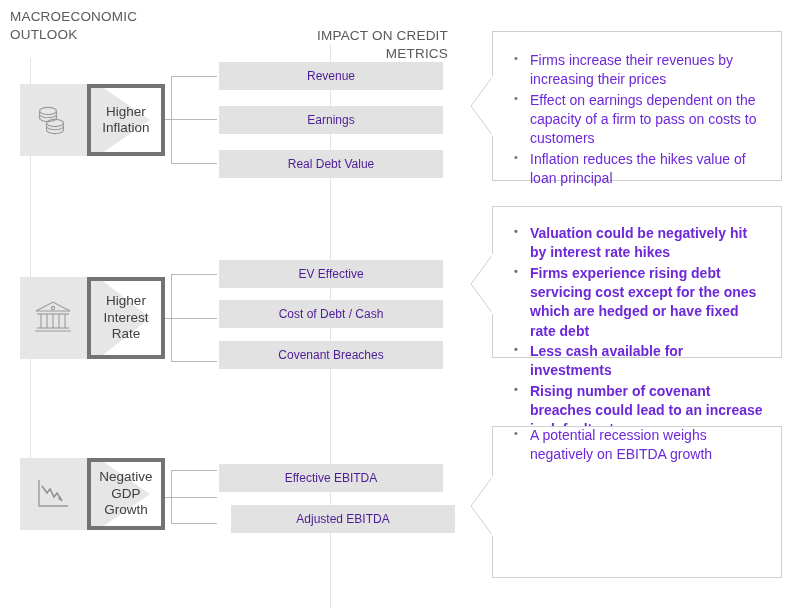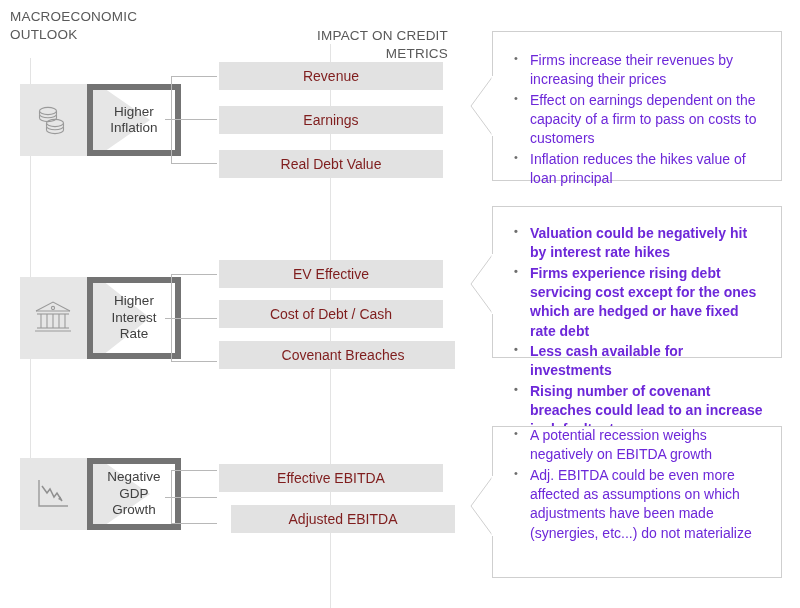--- a/index.html
+++ b/index.html
@@ -46,22 +46,22 @@
     position: absolute;
     left: 0; top: 0;
     width: 130px; height: 72px;
     background: #e6e6e6;
     -webkit-clip-path: polygon(0 0, 78px 0, 130px 50%, 78px 100%, 0 100%);
     clip-path: polygon(0 0, 78px 0, 130px 50%, 78px 100%, 0 100%);
   }
   .driver .label-box {
     position: absolute;
     left: 67px; top: 0;
-    width: 94px; height: 72px;
-    border: 6px solid #737373;
+    width: 78px; height: 72px;
+    border: 4px solid #737373;
     background: transparent;
     box-sizing: border-box;
     display: flex;
     align-items: center;
     justify-content: center;
   }
   .driver .label-text {
     font-size: 13.5px;
     color: #404040;
     text-align: center;
@@ -98,22 +98,22 @@
     position: absolute;
     left: 219px;
     width: 224px;
     height: 28px;
     background: #e2e2e2;
     display: flex;
     align-items: center;
     justify-content: center;
   }
   .metric-bar .metric-label {
-    font-size: 14px;
-    color: #7f1d1d;
+    font-size: 12px;
+    color: #4c1d95;
     text-align: left;
   }
 
   
   .callout {
     position: absolute;
     box-sizing: border-box;
   }
   .callout .callout-shape {
     position: absolute;
@@ -254,21 +254,21 @@
   <div class="arm-top" style="left:171px; top:274px; width:46px;"></div>
   <div class="arm-bot" style="left:171px; top:361px; width:46px;"></div>
 </div>
 
 <div class="metric-bar" style="top:260px;">
   <span class="metric-label">EV Effective</span>
 </div>
 <div class="metric-bar" style="top:300px;">
   <span class="metric-label">Cost of Debt / Cash</span>
 </div>
-<div class="metric-bar" style="top:341px;padding-left:12px;">
+<div class="metric-bar" style="top:341px;">
   <span class="metric-label">Covenant Breaches</span>
 </div>
 
 <div class="callout" id="callout-1">
   <div class="callout-shape"></div>
   <div class="callout-tail" style="top:48px;">
     <svg viewBox="0 0 23 60" width="23" height="60">
       <polyline points="23,0 1,30 23,60" fill="#ffffff" stroke="#cfcfcf" stroke-width="1"></polyline>
       <line x1="22.5" y1="0" x2="22.5" y2="60" stroke="#ffffff" stroke-width="2"></line>
     </svg>
@@ -318,15 +318,14 @@
 <div class="callout" id="callout-2">
   <div class="callout-shape"></div>
   <div class="callout-tail" style="top:50px;">
     <svg viewBox="0 0 23 60" width="23" height="60">
       <polyline points="23,0 1,30 23,60" fill="#ffffff" stroke="#cfcfcf" stroke-width="1"></polyline>
       <line x1="22.5" y1="0" x2="22.5" y2="60" stroke="#ffffff" stroke-width="2"></line>
     </svg>
   </div>
   <ul>
     <li>A potential recession weighs negatively on EBITDA growth</li>
-    <li>Adj. EBITDA could be even more affected as assumptions on which adjustments have been made (synergies, etc...) do not materialize</li>
   </ul>
 </div>
 
 </body></html>

